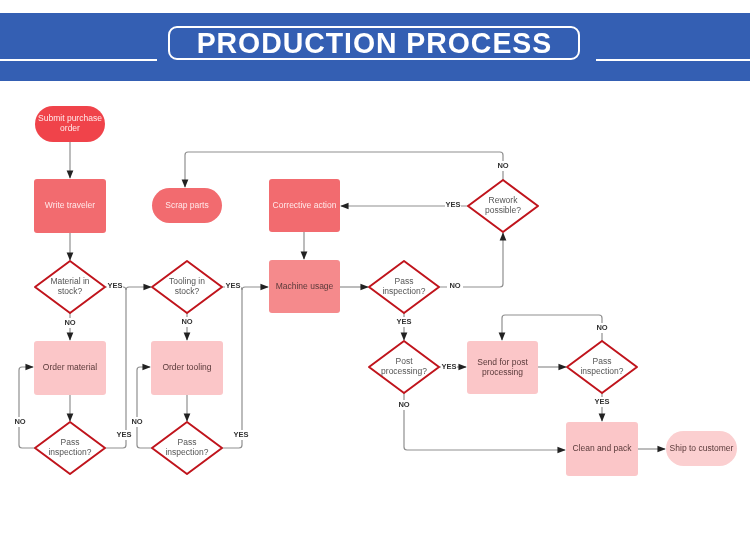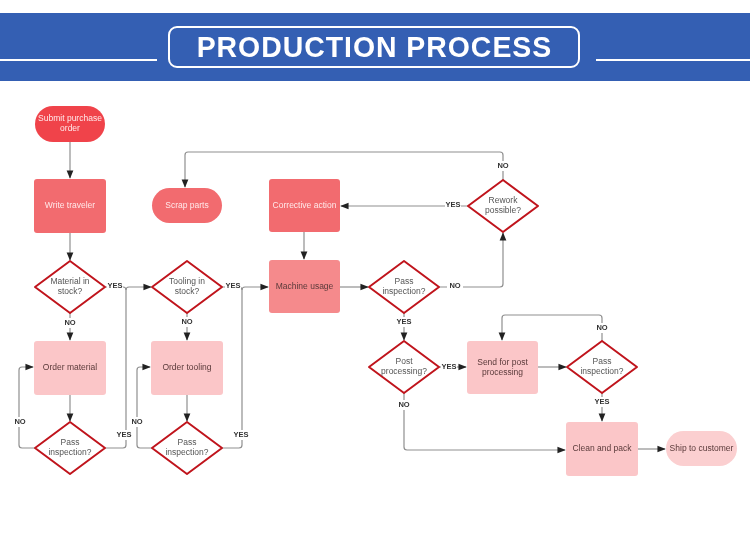--- a/index.html
+++ b/index.html
@@ -1,19 +1,19 @@
 <!DOCTYPE html>
 <html><head>
 <meta charset="utf-8">
 <style>
   html, body { margin: 0; padding: 0; background: #ffffff; }
   body { width: 750px; height: 539px; position: relative; overflow: hidden; font-family: "Liberation Sans", sans-serif; }
   .banner { position: absolute; left: 0; top: 13px; width: 750px; height: 68px; background: #345fb3; }
   .banner-line { position: absolute; top: 46px; height: 2px; background: #ffffff; }
-  .banner-title-box { position: absolute; left: 168px; top: 26px; width: 412px; height: 42px; border: 2px solid #ffffff; border-radius: 9px; box-sizing: border-box; display: flex; align-items: center; justify-content: center; }
+  .banner-title-box { position: absolute; left: 168px; top: 26px; width: 412px; height: 34px; border: 2px solid #ffffff; border-radius: 9px; box-sizing: border-box; display: flex; align-items: center; justify-content: center; }
   .banner-title { color: #ffffff; font-family: "Liberation Sans", sans-serif; font-weight: bold; font-size: 29px; letter-spacing: 1px; line-height: 1; transform: scaleX(0.98); }
   svg.flow { position: absolute; left: 0; top: 0; }
   .node-text { font-family: "Liberation Sans", sans-serif; font-size: 8.5px; text-anchor: middle; dominant-baseline: middle; }
   .edge-label { font-family: "Liberation Sans", sans-serif; font-size: 7.5px; font-weight: bold; fill: #333333; text-anchor: middle; dominant-baseline: middle; }
 </style>
 </head>
 <body>
 
 <div class="banner">
   <div class="banner-line" style="left:0; width:157px;"></div>

